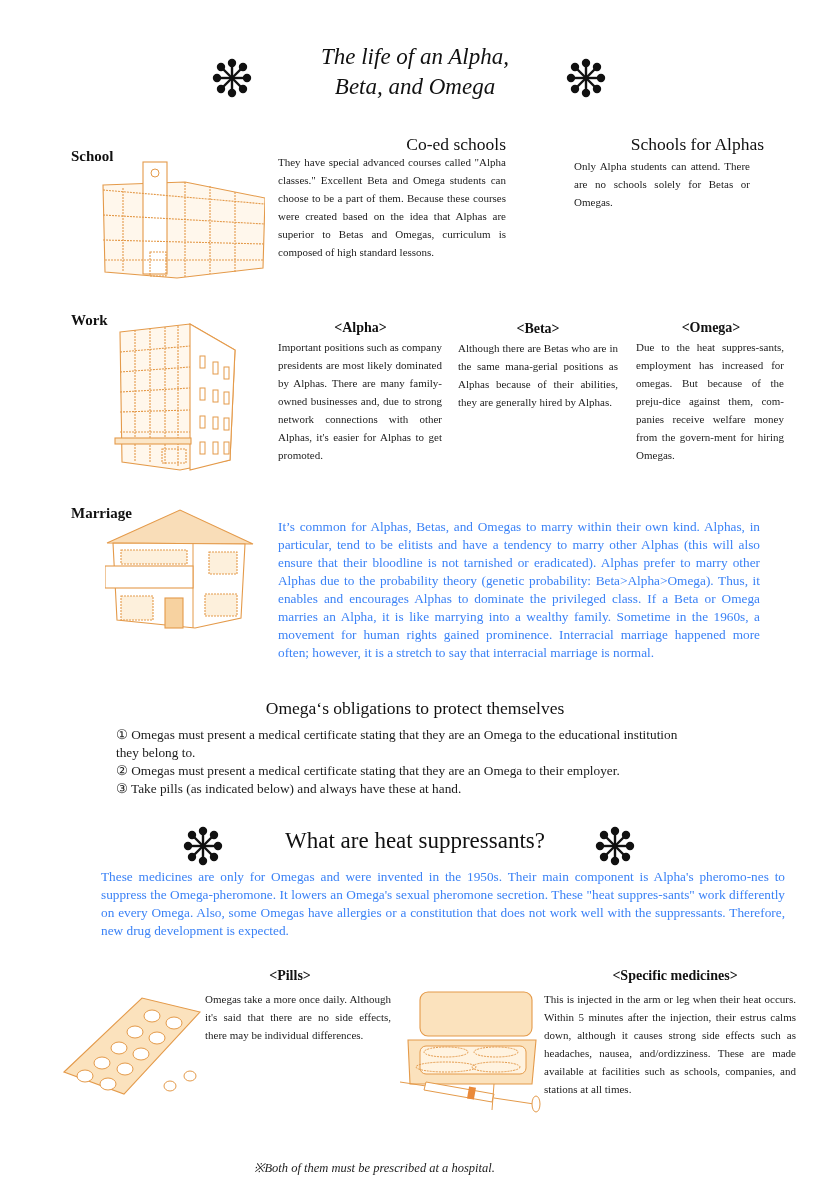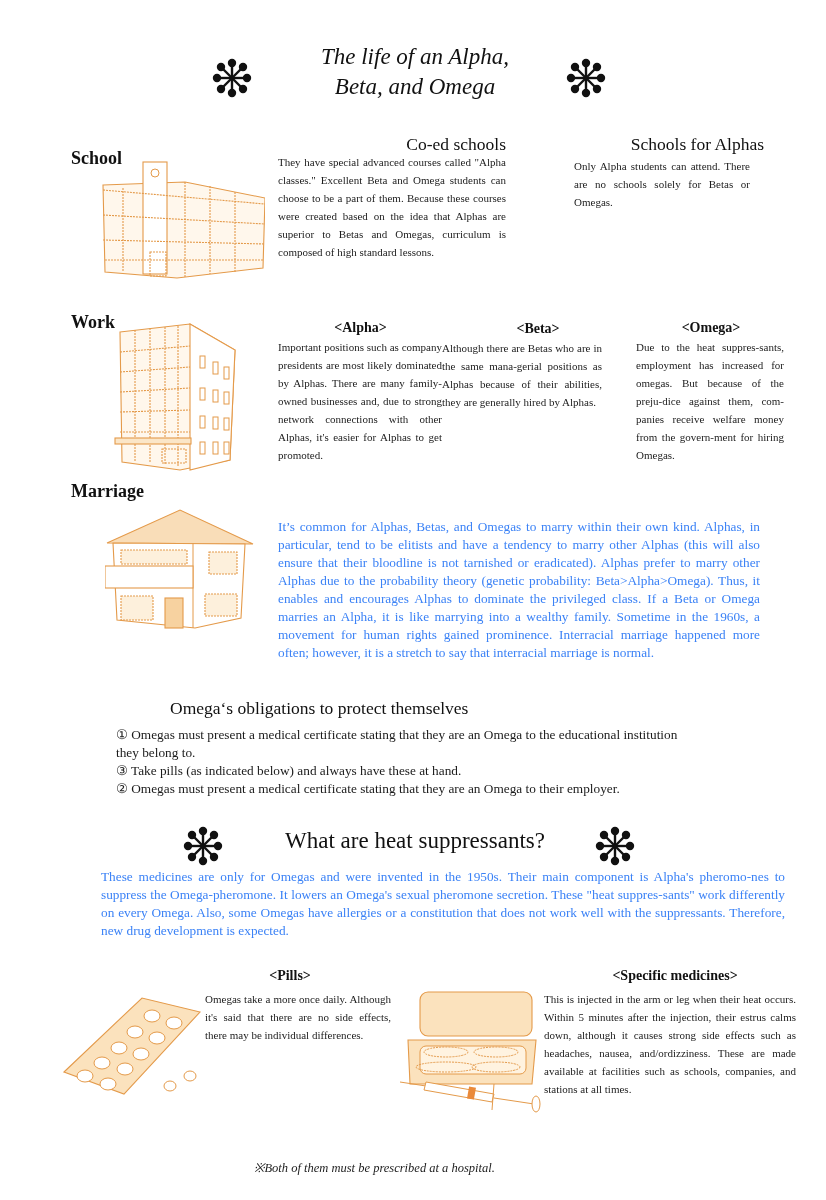--- a/index.html
+++ b/index.html
@@ -8,31 +8,31 @@
       font-family: "Liberation Serif", "DejaVu Serif", serif;
       color: #1a1a1a;
     }
     .abs { position: absolute; }
     .title {
       left: 260px; top: 42px; width: 310px; text-align: center;
       font-size: 23px; line-height: 30px; color: #111; font-style: italic;
     }
     .asterism { width: 40px; height: 40px; }
     .side-label {
-      font-weight: bold; font-size: 18px; color: #111;
+      font-weight: bold; font-size: 15px; color: #111;
     }
     .h2 { font-size: 17.5px; text-align: right; color: #111; }
     .h3 { font-size: 14px; font-weight: bold; text-align: center; color: #111; }
     .body-text {
       font-size: 11px; line-height: 18px; text-align: justify; color: #1c1c1c;
     }
     .body-text-wide {
       font-size: 13.3px; line-height: 18px; text-align: justify; color: #3b82f6;
     }
-    .section-title { font-size: 17.5px; color: #111; }
+    .section-title { font-size: 17.5px; text-align: center; color: #111; }
     .big-title { font-size: 23px; text-align: center; color: #111; }
     ol.obligations { list-style: none; margin: 0; padding: 0; font-size: 13.3px; line-height: 18px; }
     ol.obligations li { margin: 0; }
     .note { font-size: 12.5px; color: #1c1c1c; font-style: italic; }
     svg .ln { stroke: #e49a4a; stroke-width: 1.1; fill: none; stroke-dasharray: 2 1; }
     svg .fl { fill: #fbe6c8; stroke: #e49a4a; stroke-width: 1.1; }
     svg .fl2 { fill: #f7d2a0; stroke: #e49a4a; stroke-width: 1.1; }
   </style>
 </head>
 <body>
@@ -127,48 +127,48 @@
       <rect x="90" y="120" width="5" height="12"></rect>
         <rect x="103" y="120" width="5" height="12"></rect>
         <rect x="114" y="120" width="5" height="12"></rect>
     </g>
   </svg>
 
   <div class="abs h3" style="left:278px; top:320px; width:165px;">&lt;Alpha&gt;</div>
   <p class="abs body-text" style="left:278px; top:338px; width:164px; margin:0;">Important positions such as company presidents are most likely dominated by Alphas. There are many family-owned businesses and, due to strong network connections with other Alphas, it's easier for Alphas to get promoted.</p>
 
   <div class="abs h3" style="left:458px; top:321px; width:160px;">&lt;Beta&gt;</div>
-  <p class="abs body-text" style="left:442px; top:339px; width:160px; margin:0;">Although there are Betas who are in the same mana-gerial positions as Alphas because of their abilities, they are generally hired by Alphas.</p>
+  <p class="abs body-text" style="left:458px; top:339px; width:160px; margin:0;">Although there are Betas who are in the same mana-gerial positions as Alphas because of their abilities, they are generally hired by Alphas.</p>
 
   <div class="abs h3" style="left:636px; top:320px; width:150px;">&lt;Omega&gt;</div>
   <p class="abs body-text" style="left:636px; top:338px; width:148px; margin:0;">Due to the heat suppres-sants, employment has increased for omegas. But because of the preju-dice against them, com-panies receive welfare money from the govern-ment for hiring Omegas.</p>
 </section>
 
 <section>
-  <div class="abs side-label" style="left:71px; top:481px;text-align:center;">Marriage</div>
+  <div class="abs side-label" style="left:71px; top:505px;text-align:center;">Marriage</div>
   <svg class="abs" style="left:105px; top:508px;" width="150" height="125" viewBox="0 0 150 125">
     <polygon class="fl2" points="2,35 75,2 148,36" style="fill:#f9ddb8"></polygon>
     <polygon class="fl" points="8,35 140,36 136,110 90,120 12,112" style="fill:#fff"></polygon>
     <line x1="88" y1="35" x2="88" y2="120" stroke="#e49a4a" stroke-width="1"></line>
     <rect class="fl" x="0" y="58" width="88" height="22" style="fill:#fff"></rect>
     <rect class="ln" x="16" y="42" width="66" height="14" style="fill:#fdf0dc"></rect>
     <rect class="ln" x="104" y="44" width="28" height="22" style="fill:#fdf0dc"></rect>
     <rect class="ln" x="16" y="88" width="32" height="24" style="fill:#fdf0dc"></rect>
     <rect class="fl2" x="60" y="90" width="18" height="30"></rect>
     <rect class="ln" x="100" y="86" width="32" height="22" style="fill:#fdf0dc"></rect>
   </svg>
   <p class="abs body-text-wide" style="left:278px; top:518px; width:482px; margin:0;">It’s common for  Alphas, Betas, and Omegas to marry within their own kind. Alphas, in particular, tend to be elitists and have a tendency to marry other Alphas (this will also ensure that their bloodline is not tarnished or eradicated). Alphas prefer to marry other Alphas due to the probability theory (genetic probability: Beta&gt;Alpha&gt;Omega). Thus, it enables and encourages Alphas to dominate the privileged class. If a Beta or Omega marries an Alpha, it is like marrying into a wealthy family. Sometime in the 1960s, a movement for human rights gained prominence. Interracial marriage happened more often; however, it is a stretch to say that interracial marriage is normal.</p>
 </section>
 
 <section>
   <div class="abs section-title" style="left:170px; top:698px; width:490px;">Omega‘s obligations to protect themselves</div>
   <ol class="abs obligations" style="left:116px; top:726px; width:580px;">
     <li>① Omegas must present a medical certificate stating that they are an Omega to the educational institution they belong to.</li>
+    <li>② Omegas must present a medical certificate stating that they are an Omega to their employer.</li>
     <li>③ Take pills (as indicated below) and always have these at hand.</li>
-    <li>② Omegas must present a medical certificate stating that they are an Omega to their employer.</li>
   </ol>
 </section>
 
 <section>
   <svg class="abs asterism" style="left:183px; top:826px;" viewBox="0 0 40 40">
     <g stroke="#111" stroke-width="2.4" fill="#111">
       <line x1="20" y1="5" x2="20" y2="35"></line>
         <line x1="5" y1="20" x2="35" y2="20"></line>
       <line x1="9" y1="9" x2="31" y2="31"></line>
         <line x1="31" y1="9" x2="9" y2="31"></line>

